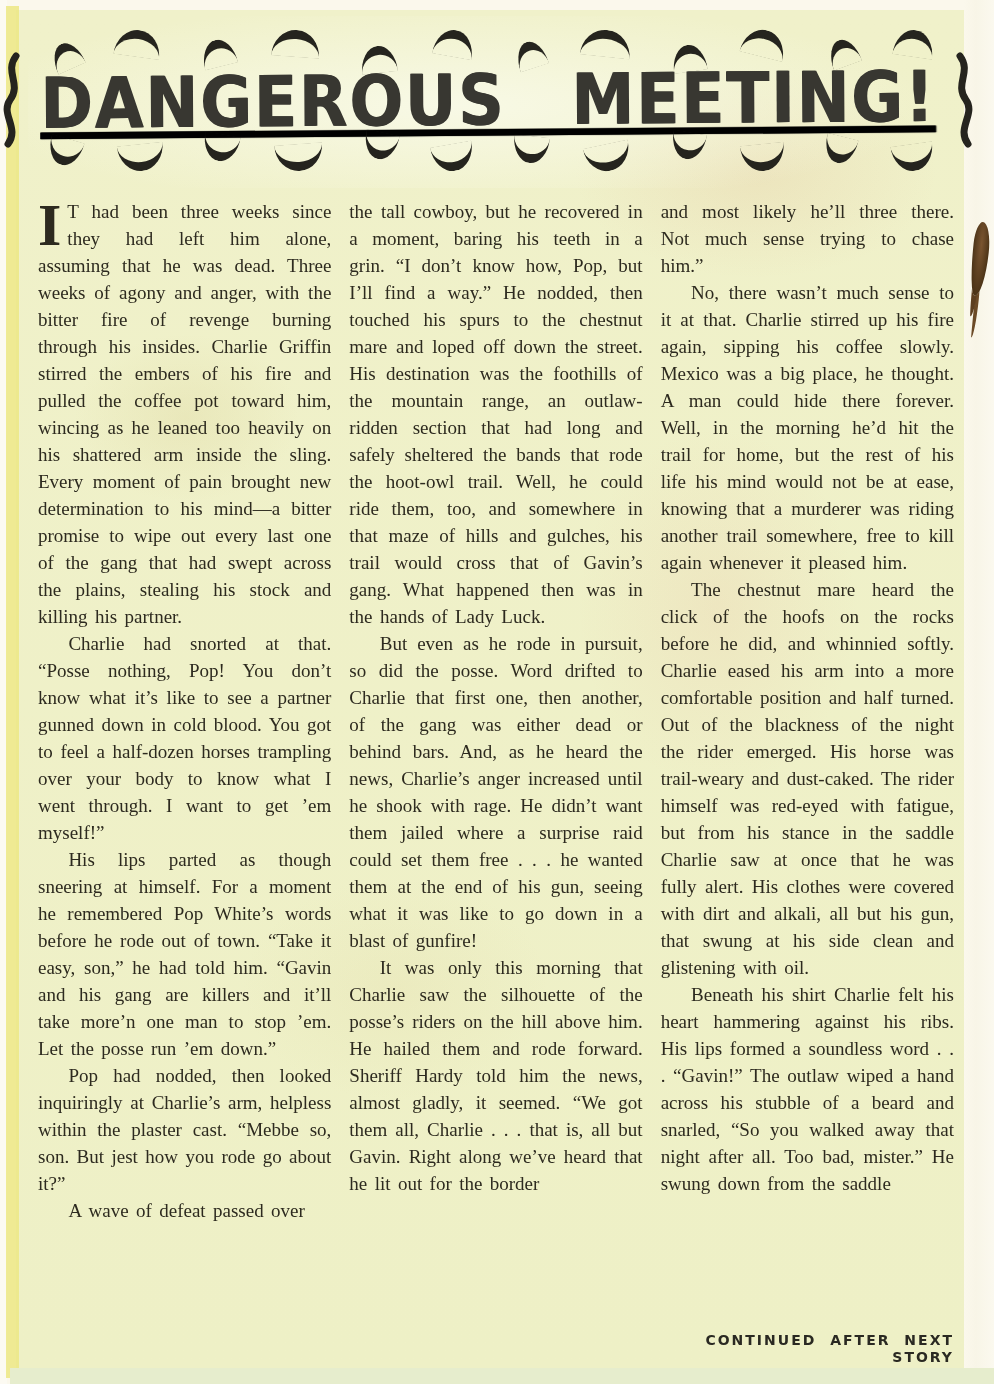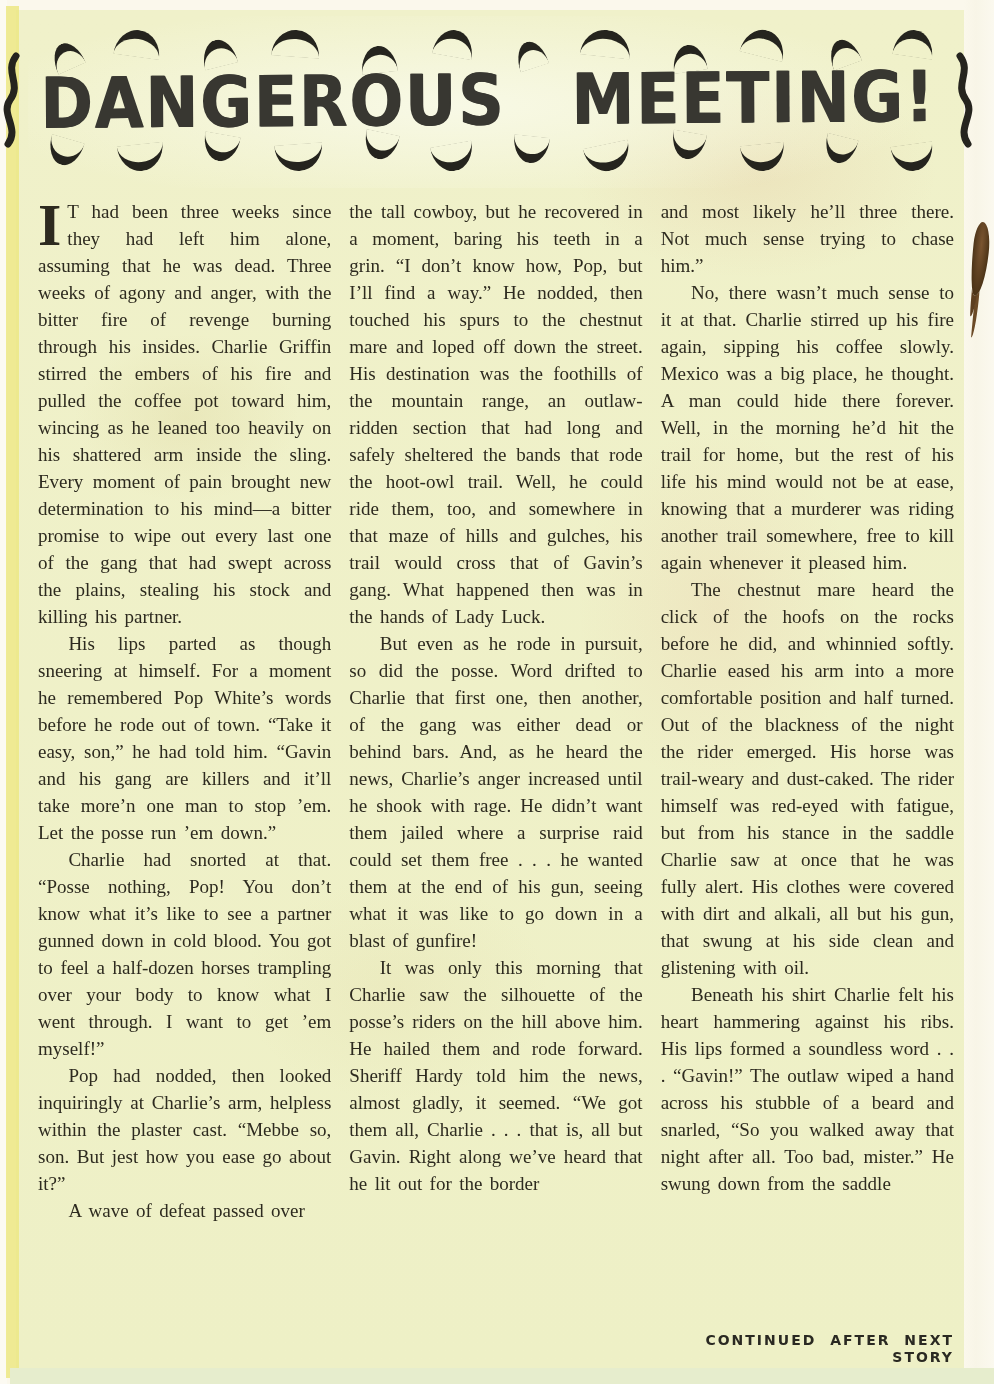--- a/index.html
+++ b/index.html
@@ -59,21 +59,21 @@
   .orn-bottom .arc:nth-child(5){transform:rotate(12deg) translateY(-12px);width:34px;}
   .orn-bottom .arc:nth-child(6){transform:rotate(-10deg);width:42px;}
   .orn-bottom .arc:nth-child(7){transform:rotate(6deg) translateY(-8px);width:36px;}
   .orn-bottom .arc:nth-child(8){transform:rotate(-12deg);width:46px;}
   .orn-bottom .arc:nth-child(9){transform:rotate(10deg) translateY(-12px);width:34px;}
   .orn-bottom .arc:nth-child(10){transform:rotate(-6deg);width:44px;}
   .orn-bottom .arc:nth-child(11){transform:rotate(14deg) translateY(-8px);width:32px;}
   .orn-bottom .arc:nth-child(12){transform:rotate(-8deg);width:42px;}
   .title-row{
     position:absolute;left:0;right:0;top:34px;height:100px;
-    display:flex;align-items:center;justify-content:center;gap:18px;
+    display:flex;align-items:center;justify-content:center;gap:18px;text-decoration:underline;
   }
   h1.page-title{
     margin:0;
     font-family:"DejaVu Sans","Liberation Sans",sans-serif;
     font-weight:bold;font-size:63px;letter-spacing:2px;word-spacing:42px;
     color:#383731;white-space:nowrap;
     transform:scaleY(1.12) rotate(-0.4deg);
     text-shadow:1px 0 0 #383731;
   }
   .squiggle{flex:0 0 auto;}
@@ -151,23 +151,23 @@
     <div class="arc b"></div>
       <div class="arc b"></div>
       <div class="arc b"></div>
       <div class="arc b"></div>
   </div>
 </div>
 
 <div class="columns">
   <div class="col">
       <p><span class="dropcap">I</span>T had been three weeks since they had left him alone, assuming that he was dead. Three weeks of agony and anger, with the bitter fire of revenge burning through his insides. Charlie Griffin stirred the embers of his fire and pulled the coffee pot toward him, wincing as he leaned too heavily on his shattered arm inside the sling. Every moment of pain brought new determination to his mind—a bitter promise to wipe out every last one of the gang that had swept across the plains, stealing his stock and killing his partner.</p>
+      <p class="indent">Charlie had snorted at that. “Posse nothing, Pop! You don’t know what it’s like to see a partner gunned down in cold blood. You got to feel a half-dozen horses trampling over your body to know what I went through. I want to get ’em myself!”</p>
       <p class="indent">His lips parted as though sneering at himself. For a moment he remembered Pop White’s words before he rode out of town. “Take it easy, son,” he had told him. “Gavin and his gang are killers and it’ll take more’n one man to stop ’em. Let the posse run ’em down.”</p>
-      <p class="indent">Charlie had snorted at that. “Posse nothing, Pop! You don’t know what it’s like to see a partner gunned down in cold blood. You got to feel a half-dozen horses trampling over your body to know what I went through. I want to get ’em myself!”</p>
-      <p class="indent">Pop had nodded, then looked inquiringly at Charlie’s arm, helpless within the plaster cast. “Mebbe so, son. But jest how you ease go about it?”</p>
+      <p class="indent">Pop had nodded, then looked inquiringly at Charlie’s arm, helpless within the plaster cast. “Mebbe so, son. But jest how you rode go about it?”</p>
       <p class="indent">A wave of defeat passed over</p>
     </div>
   <div class="col">
       <p>the tall cowboy, but he recovered in a moment, baring his teeth in a grin. “I don’t know how, Pop, but I’ll find a way.” He nodded, then touched his spurs to the chestnut mare and loped off down the street. His destination was the foothills of the mountain range, an outlaw-ridden section that had long and safely sheltered the bands that rode the hoot-owl trail. Well, he could ride them, too, and somewhere in that maze of hills and gulches, his trail would cross that of Gavin’s gang. What happened then was in the hands of Lady Luck.</p>
       <p class="indent">But even as he rode in pursuit, so did the posse. Word drifted to Charlie that first one, then another, of the gang was either dead or behind bars. And, as he heard the news, Charlie’s anger increased until he shook with rage. He didn’t want them jailed where a surprise raid could set them free . . . he wanted them at the end of his gun, seeing what it was like to go down in a blast of gunfire!</p>
       <p class="indent">It was only this morning that Charlie saw the silhouette of the posse’s riders on the hill above him. He hailed them and rode forward. Sheriff Hardy told him the news, almost gladly, it seemed. “We got them all, Charlie . . . that is, all but Gavin. Right along we’ve heard that he lit out for the border</p>
     </div>
   <div class="col">
       <p>and most likely he’ll three there. Not much sense trying to chase him.”</p>
       <p class="indent">No, there wasn’t much sense to it at that. Charlie stirred up his fire again, sipping his coffee slowly. Mexico was a big place, he thought. A man could hide there forever.  Well, in the morning he’d hit the trail for home, but the rest of his life his mind would not be at ease, knowing that a murderer was riding another trail somewhere, free to kill again whenever it pleased him.</p>

